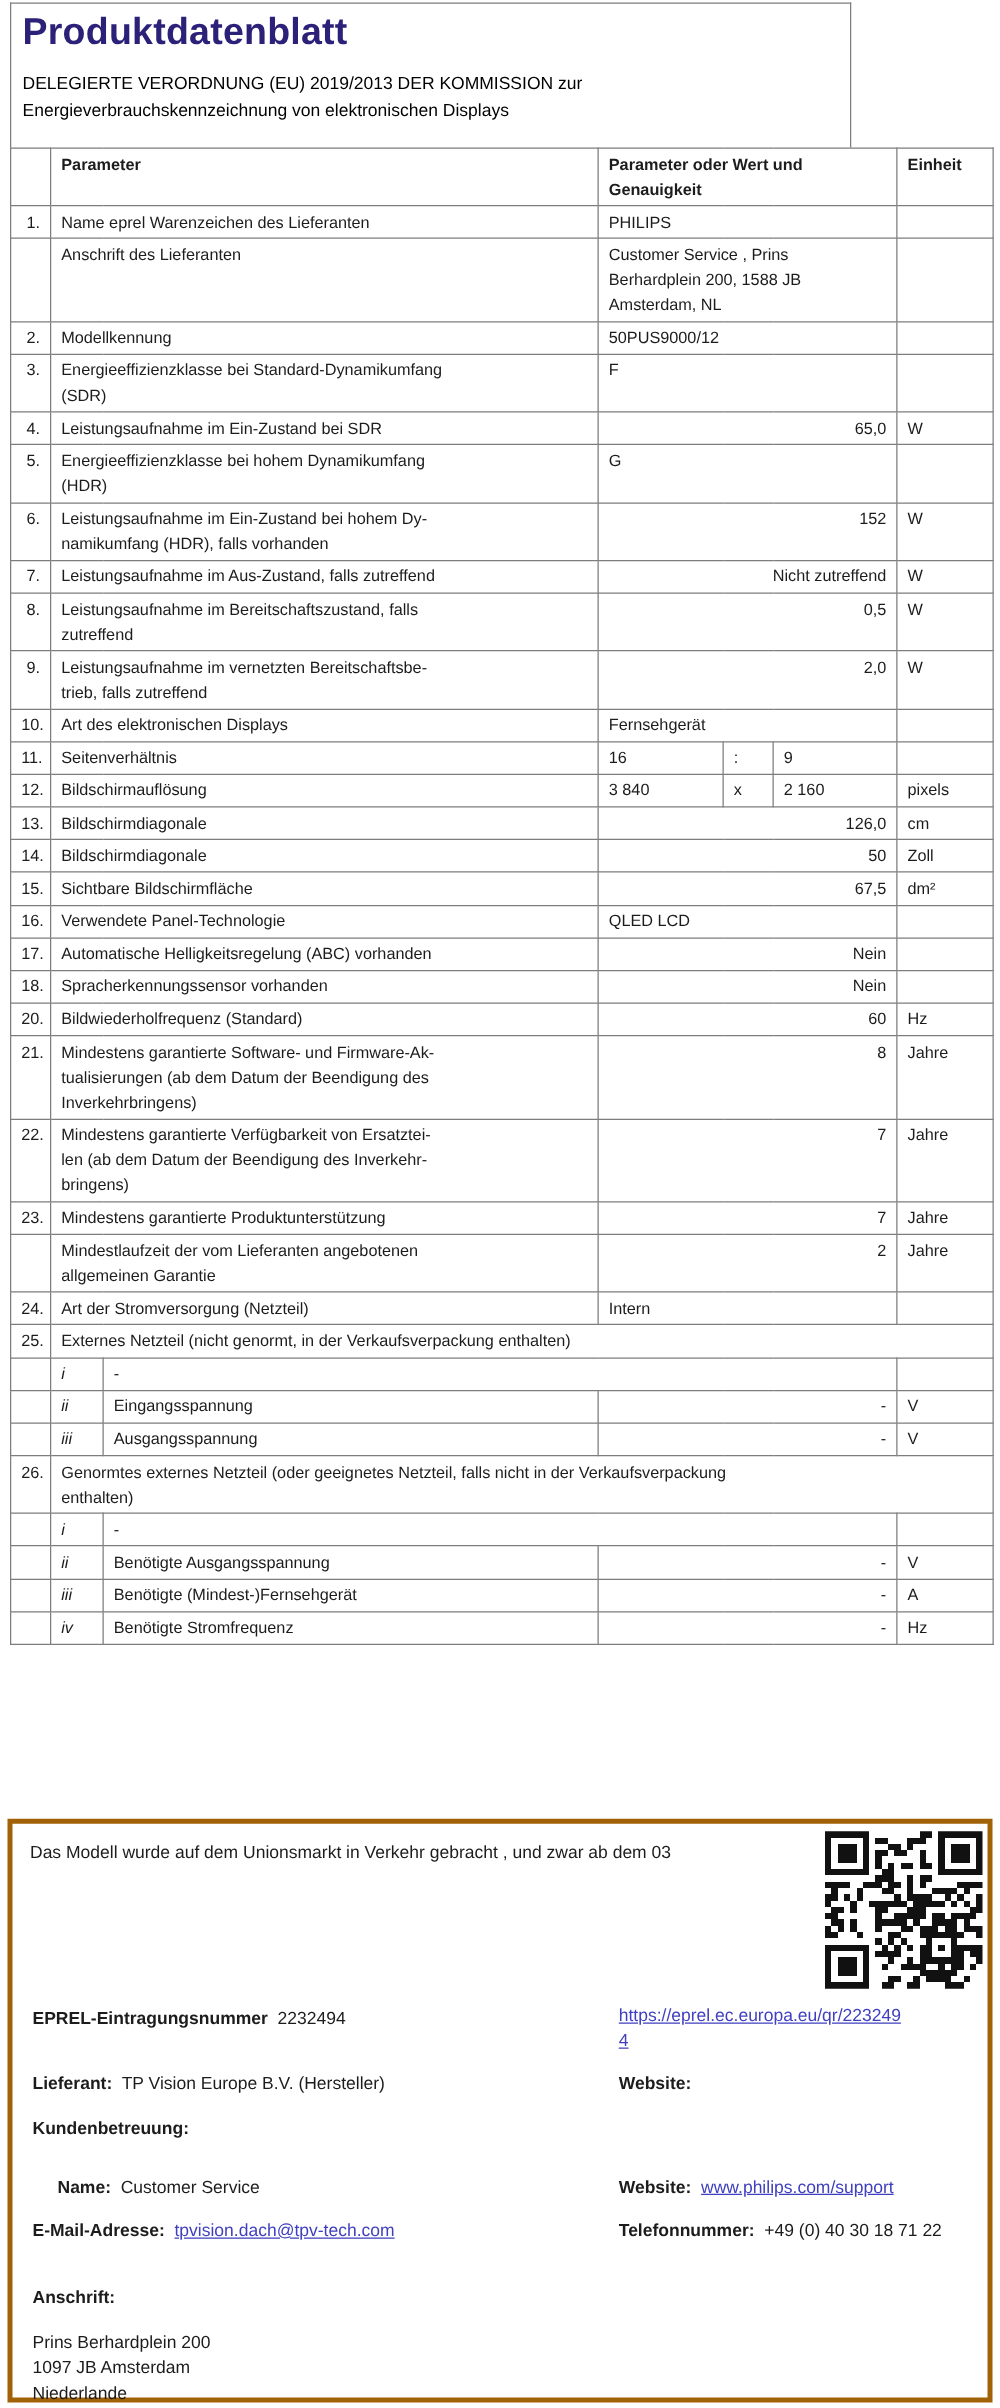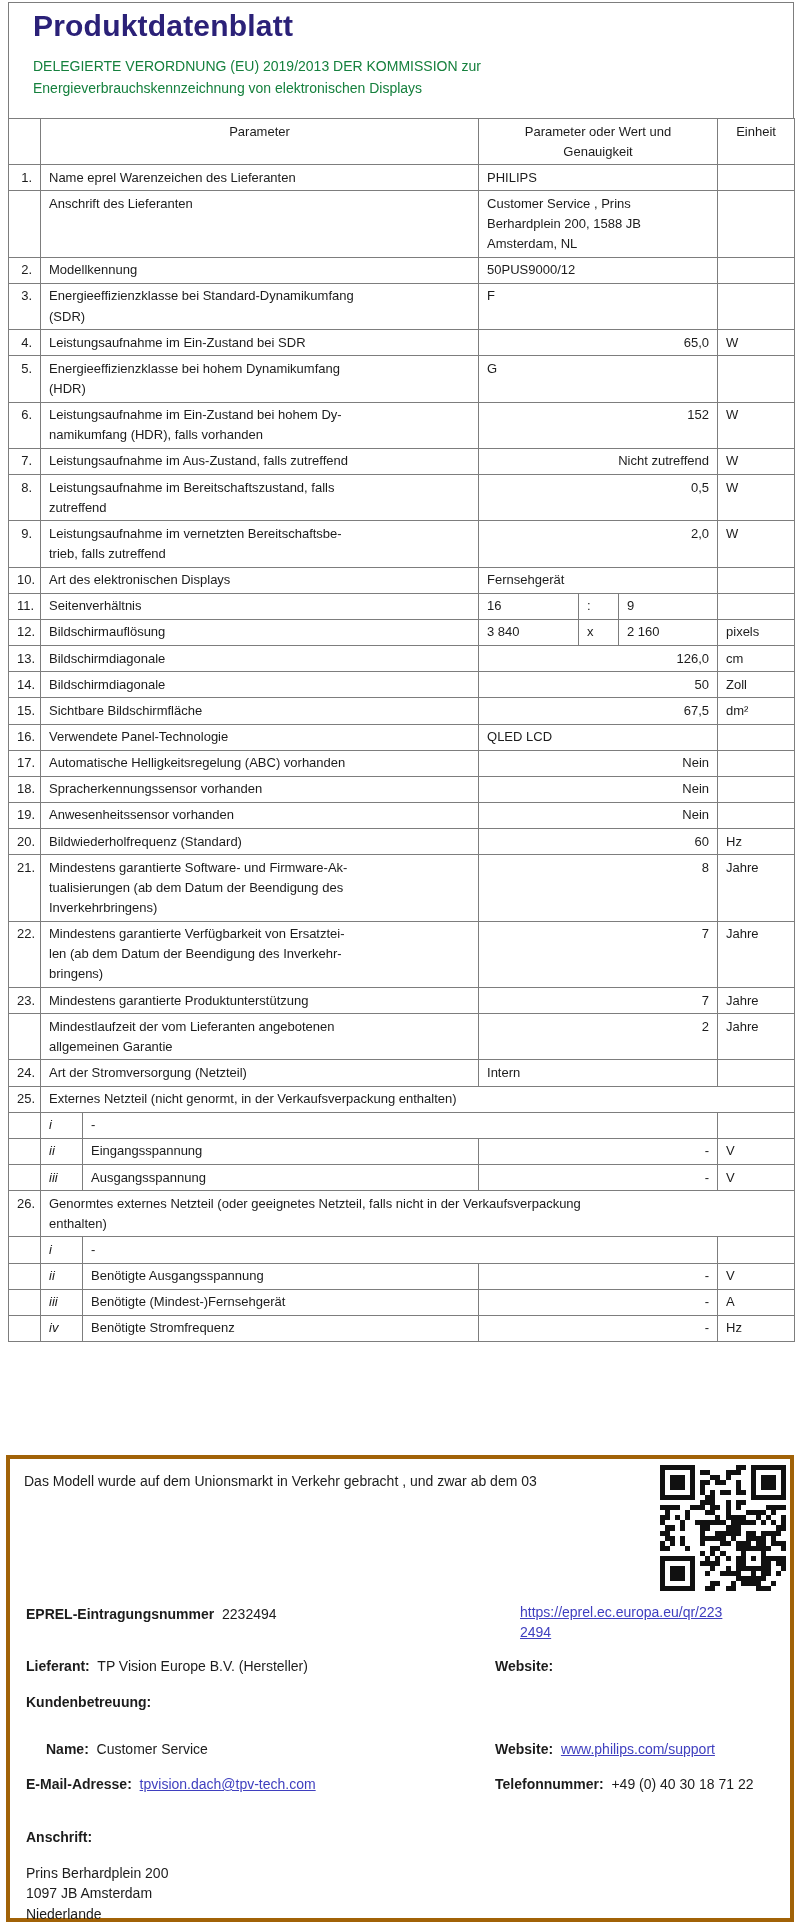--- a/index.html
+++ b/index.html
@@ -1,46 +1,46 @@
 <!DOCTYPE html>
 <html><head>
 <meta charset="utf-8">
 <style>
   html,body{margin:0;padding:0;background:#fff;}
   body{width:800px;font-family:"Liberation Sans",sans-serif;color:#1c1c1c;}
   .page{position:relative;width:800px;height:1926px;background:#fff;overflow:hidden;}
 
   
-  .title-box{position:absolute;left:8px;top:2px;width:786px;height:116px;
-    box-sizing:border-box;border:1px solid #7d7d7d;border-bottom:none;padding:6px 24px;}
+  .title-box{position:absolute;left:8px;top:2px;width:673px;height:116px;
+    box-sizing:border-box;border:1px solid #7d7d7d;border-bottom:none;padding:6px 9px;}
   .doc-title{margin:0 0 12px 0;font-size:30px;font-weight:bold;color:#2b2178;letter-spacing:.2px;}
-  .regulation{margin:0;font-size:14px;line-height:1.6;white-space:pre-line;color:#15803d;}
+  .regulation{margin:0;font-size:14px;line-height:1.6;white-space:pre-line;color:#000000;}
 
   
   table.datasheet{position:absolute;left:8px;top:118px;width:786px;border-collapse:collapse;
     font-size:13px;table-layout:fixed;}
   table.datasheet td{border:1px solid #7d7d7d;padding:2.5px 8px;vertical-align:top;line-height:1.55;
     overflow:hidden;}
   td.num{text-align:right;padding-right:7px;}
   td.roman{font-style:italic;padding-left:9px;}
   td.lbl{white-space:pre-line;}
   td.val{white-space:pre-line;}
   td.val.right{text-align:right;}
   td.val.center{text-align:left;}
-  td.hdr{font-weight:normal;white-space:pre-line;text-align:center;}
+  td.hdr{font-weight:bold;white-space:pre-line;}
 
   
   .footer-box{position:absolute;left:6px;top:1455px;width:788px;height:467px;
     box-sizing:border-box;border:4px solid #a16207;background:#fff;font-size:14px;}
   .f-intro{position:absolute;left:14px;top:13px;width:645px;line-height:1.4;}
   .qr{position:absolute;top:6px;right:4px;width:126px;height:126px;background:#fff;}
   .f-item{position:absolute;line-height:1.45;}
   .b{font-weight:bold;}
   a.lnk{color:#3f3fbf;text-decoration:underline;cursor:pointer;}
-  .break{word-break:break-all;display:inline-block;margin-left:25px;}
+  .break{word-break:break-all;display:inline-block;}
   .pre{white-space:pre-line;margin-top:12px;}
 </style>
 </head>
 <body>
 
 <div class="page">
 
   <div class="title-box">
     <h1 class="doc-title">Produktdatenblatt</h1>
     <p class="regulation">DELEGIERTE VERORDNUNG (EU) 2019/2013 DER KOMMISSION zur
@@ -180,26 +180,20 @@
         </tr>
         <tr>
           <td class="num">17.</td>
           <td class="lbl" colspan="2">Automatische Helligkeitsregelung (ABC) vorhanden</td>
           <td class="val right" colspan="3">Nein</td>
           <td class="unit"></td>
         </tr>
         <tr>
           <td class="num">18.</td>
           <td class="lbl" colspan="2">Spracherkennungssensor vorhanden</td>
-          <td class="val right" colspan="3">Nein</td>
-          <td class="unit"></td>
-        </tr>
-        <tr>
-          <td class="num">19.</td>
-          <td class="lbl" colspan="2">Anwesenheitssensor vorhanden</td>
           <td class="val right" colspan="3">Nein</td>
           <td class="unit"></td>
         </tr>
         <tr>
           <td class="num">20.</td>
           <td class="lbl" colspan="2">Bildwiederholfrequenz (Standard)</td>
           <td class="val right" colspan="3">60</td>
           <td class="unit">Hz</td>
         </tr>
         <tr>

